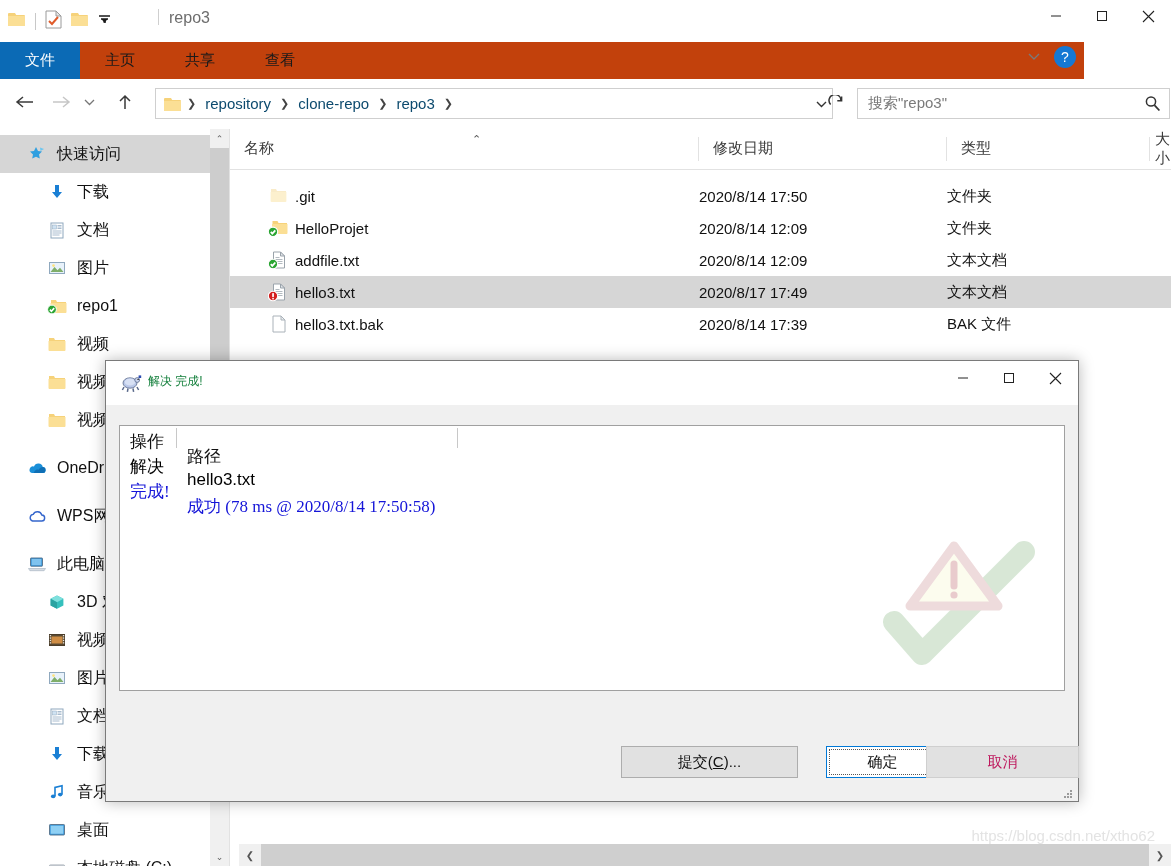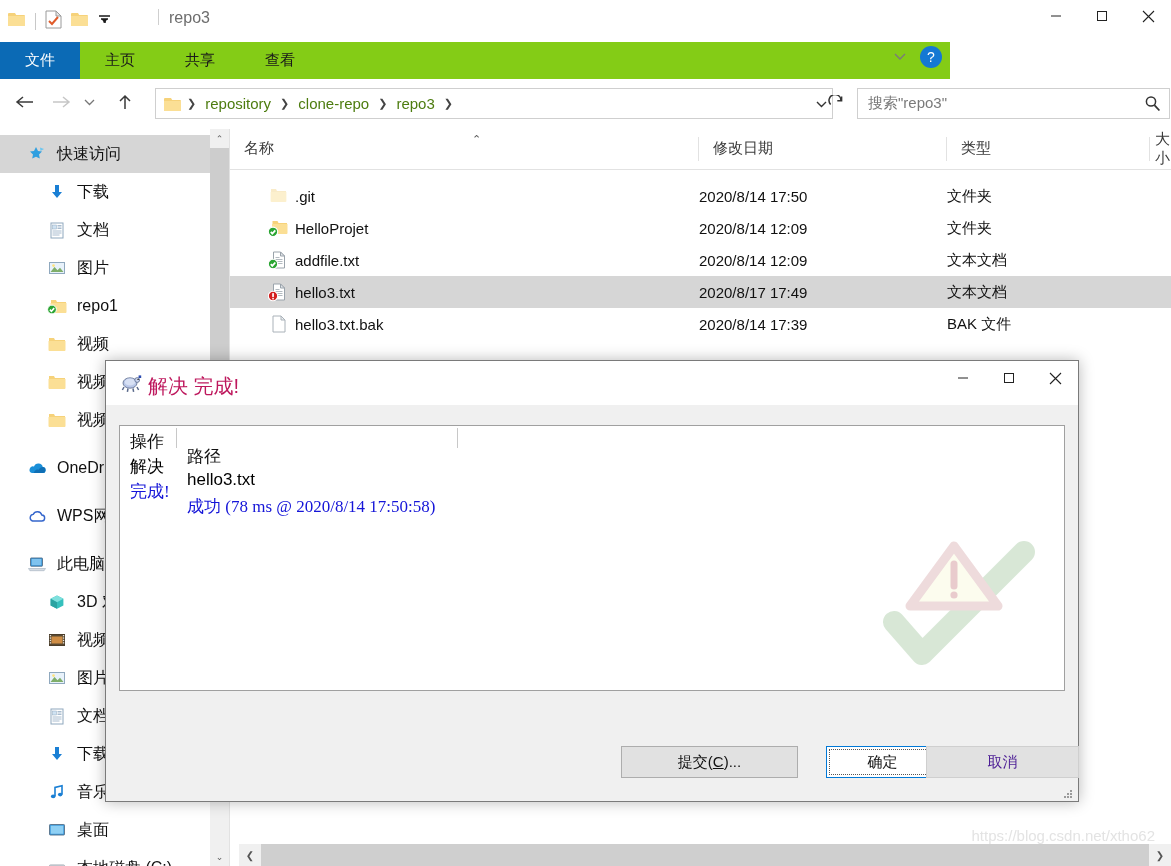--- a/index.html
+++ b/index.html
@@ -14,34 +14,34 @@
   
   .titlebar{position:absolute;left:0;top:0;width:1171px;height:42px;background:#fff;}
   .qat{position:absolute;left:8px;top:7px;display:flex;align-items:center;gap:9px;height:28px;}
   .qat .sep{width:1px;height:17px;background:#c8c8c8;}
   .win-title{position:absolute;left:158px;top:9px;font-size:16px;color:#6d6d6d;}
   .win-title .bar{display:inline-block;width:1px;height:16px;background:#cfcfcf;vertical-align:-2px;margin-right:10px;}
   .wbtns{position:absolute;right:0;top:0;display:flex;}
   .wbtn{width:46px;height:32px;display:flex;align-items:center;justify-content:center;}
 
   
-  .ribbon{position:absolute;left:0;top:42px;width:950px;height:37px;background:#84cc16;border-bottom:1px solid #dcdcdc;}
+  .ribbon{position:absolute;left:0;top:42px;width:1084px;height:37px;background:#c2410c;border-bottom:1px solid #dcdcdc;}
   .tabs{position:absolute;left:0;top:0;display:flex;height:37px;}
   .tab{display:flex;align-items:center;justify-content:center;padding:0 16px;font-size:15px;color:#1a1a1a;height:37px;min-width:48px;}
   .tab.file{background:#0b6ab5;color:#fff;width:80px;padding:0;}
   .ribbon-right{position:absolute;right:8px;top:4px;display:flex;align-items:center;gap:12px;}
   .help-circle{width:22px;height:22px;border-radius:50%;background:#1578d3;color:#fff;font-size:14px;display:flex;align-items:center;justify-content:center;}
 
   
   .addrrow{position:absolute;left:0;top:79px;width:1171px;height:46px;background:#fff;}
   .navbtn{position:absolute;top:10px;width:26px;height:26px;display:flex;align-items:center;justify-content:center;color:#3a3a3a;}
   .navbtn.dis{color:#c6c6c6;}
   .addrbox{position:absolute;left:155px;top:88px;width:676px;height:29px;border:1px solid #cfcfcf;background:#fff;display:flex;align-items:center;}
   .crumbs{display:flex;align-items:center;flex:1;padding-left:8px;overflow:hidden;}
-  .crumb{font-size:15px;color:#4d7c0f;padding:2px 4px;white-space:nowrap;}
+  .crumb{font-size:15px;color:#0c4a6e;padding:2px 4px;white-space:nowrap;}
   .chev{color:#444;font-size:11px;padding:0 5px;}
   .addr-drop{width:22px;display:flex;align-items:center;justify-content:center;color:#333;font-size:11px;}
   .refresh{position:absolute;left:824px;top:90px;width:24px;height:25px;display:flex;align-items:center;justify-content:center;color:#333;}
   .searchbox{position:absolute;left:857px;top:88px;width:311px;height:29px;border:1px solid #cfcfcf;background:#fff;display:flex;align-items:center;}
   .searchbox .ph{flex:1;padding-left:10px;font-size:15px;color:#7a7a7a;}
   .searchbox .sicon{width:34px;display:flex;align-items:center;justify-content:center;color:#333;}
 
   
   .navpane{position:absolute;left:0;top:129px;width:210px;height:737px;background:#fff;overflow:hidden;}
   .navscroll{position:absolute;left:210px;top:129px;width:19px;height:737px;background:#fff;}
@@ -68,39 +68,39 @@
   
   .hscroll{position:absolute;left:239px;bottom:0;width:932px;height:22px;background:#cfcfcf;}
   .hs-left{position:absolute;left:0;top:0;width:22px;height:22px;background:#f0f0f0;display:flex;align-items:center;justify-content:center;font-size:10px;color:#555;}
   .hs-right{position:absolute;right:0;top:0;width:22px;height:22px;background:#f0f0f0;display:flex;align-items:center;justify-content:center;font-size:10px;color:#555;}
 
   .watermark{position:absolute;right:16px;bottom:22px;font-size:15px;color:#e3e3e3;}
 
   
   .dlg{position:absolute;left:105px;top:360px;width:972px;height:440px;background:#f0f0f0;border:1px solid #7a7a7a;box-shadow:0 0 14px rgba(0,0,0,.28);}
   .dlg-title{position:absolute;left:0;top:0;width:972px;height:44px;background:#fff;}
-  .dlg-title .txt{position:absolute;left:42px;top:12px;font-size:20px;color:#be185d;text-align:center;}
+  .dlg-title .txt{position:absolute;left:42px;top:12px;font-size:12px;color:#15803d;text-align:center;}
   .turtle{position:absolute;left:14px;top:12px;width:22px;height:20px;}
   .dlg-btns{position:absolute;right:0;top:0;display:flex;}
   .dlg-btn{width:46px;height:34px;display:flex;align-items:center;justify-content:center;}
 
   .loglist{position:absolute;left:13px;top:64px;width:944px;height:264px;background:#fff;border:1px solid #a0a0a0;overflow:hidden;}
   .lg-div{position:absolute;top:2px;width:1px;height:20px;background:#c8c8c8;}
   .lg-row{position:absolute;left:0;width:944px;height:25px;font-size:17px;}
   .lg-c1{position:absolute;left:10px;top:2px;}
   .lg-c2{position:absolute;left:67px;top:2px;margin-top:15px;}
   .lg-blue{color:#1515d8;font-family:Liberation Serif, serif;}
   .lg-head{color:#111;}
 
   .wm-graphic{position:absolute;right:20px;bottom:6px;width:180px;height:150px;opacity:.30;}
 
   .dlg-msg{position:absolute;left:16px;top:355px;font-size:15px;color:#111;}
   .dbtn{position:absolute;top:385px;height:32px;border:1px solid #adadad;background:#e1e1e1;font-size:15px;color:#111;display:flex;align-items:center;justify-content:center;box-sizing:border-box;}
   .dbtn.default{background:#fff;border:1px solid #0078d7;outline:1px dotted #555;outline-offset:-4px;}
-  .dbtn.disabled{color:#4c1d95;background:#e1e1e1;border-color:#cfcfcf;text-align:right;}
+  .dbtn.disabled{color:#be185d;background:#e1e1e1;border-color:#cfcfcf;text-align:right;}
   .grip{position:absolute;right:4px;bottom:3px;width:12px;height:12px;}
   u{text-decoration:underline;}
 </style>
 </head>
 <body>
 
 <div id="root">
 
   <div class="titlebar">
     <div class="qat">

